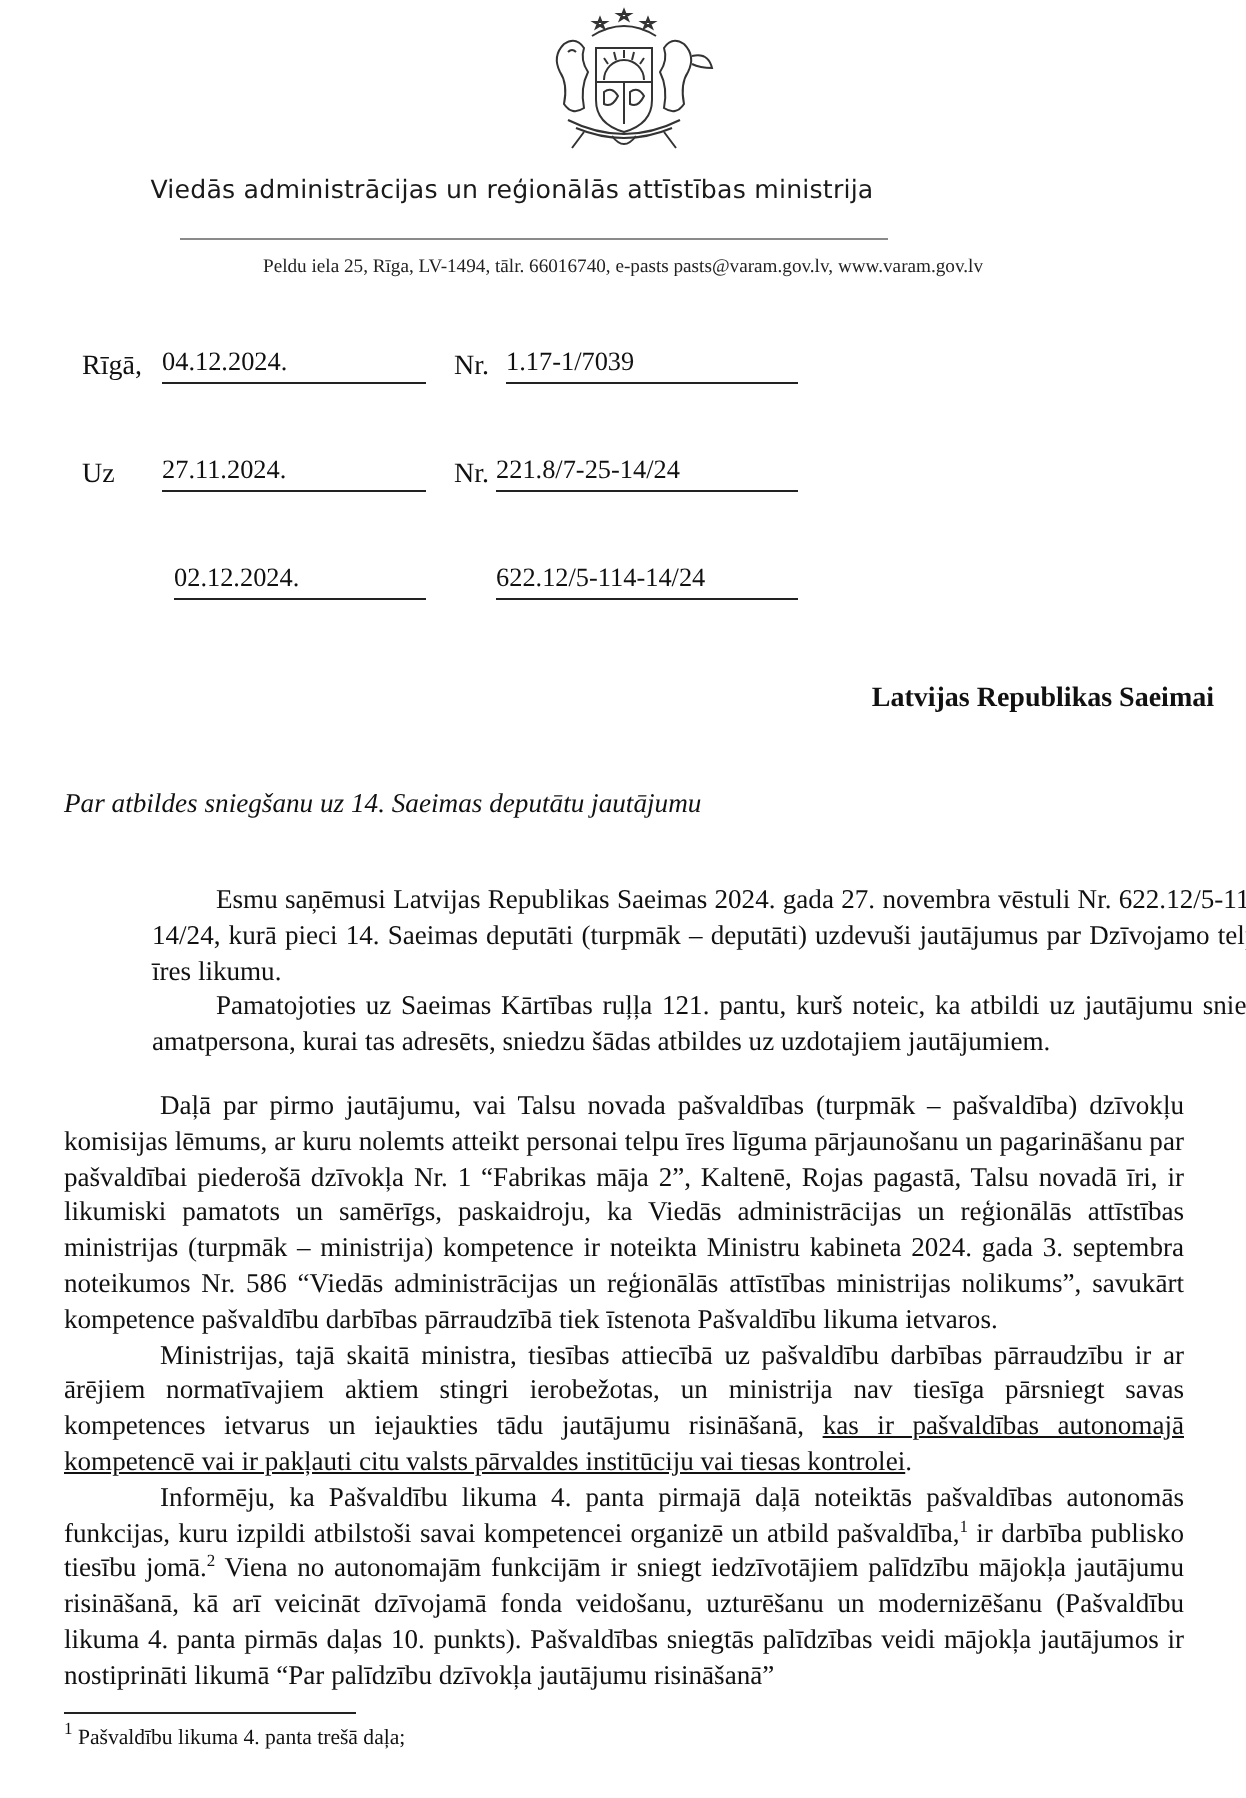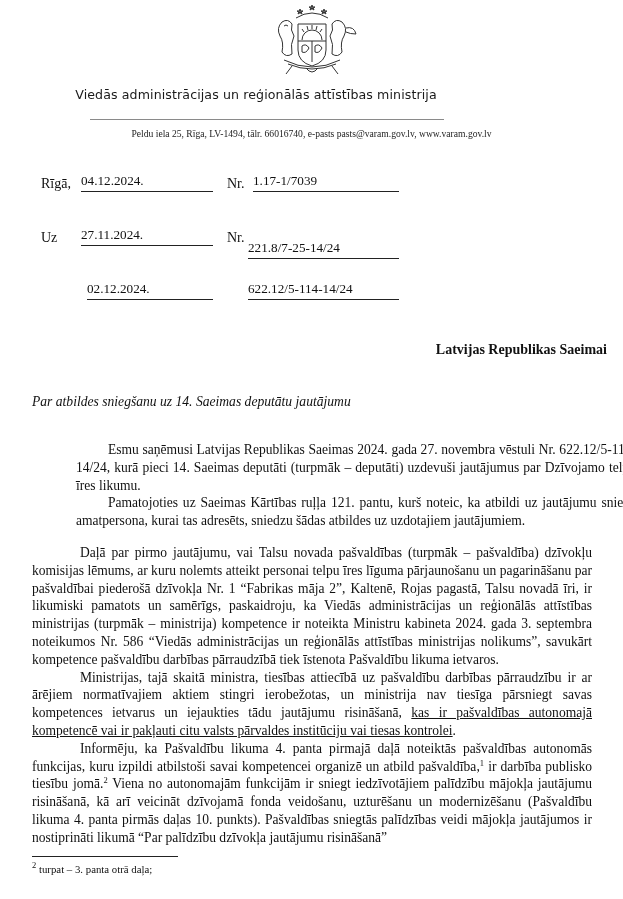--- a/index.html
+++ b/index.html
@@ -73,35 +73,35 @@
 <div class="contact">Peldu iela 25, Rīga, LV-1494, tālr. 66016740, e-pasts pasts@varam.gov.lv, www.varam.gov.lv</div>
 
 <div class="lbl" style="left:41px; top:176px;">Rīgā,</div>
 <div class="fld" style="left:81px; top:174px; width:132px;">04.12.2024.</div>
 <div class="lbl" style="left:227px; top:176px;">Nr.</div>
 <div class="fld" style="left:253px; top:174px; width:146px;">1.17-1/7039</div>
 
 <div class="lbl" style="left:41px; top:230px;">Uz</div>
 <div class="fld" style="left:81px; top:228px; width:132px;">27.11.2024.</div>
 <div class="lbl" style="left:227px; top:230px;">Nr.</div>
-<div class="fld" style="left:248px; top:228px; width:151px;margin-top:13px;">221.8/7-25-14/24</div>
+<div class="fld" style="left:248px; top:228px; width:151px;">221.8/7-25-14/24</div>
 
 <div class="fld" style="left:87px; top:282px; width:126px;">02.12.2024.</div>
 <div class="fld" style="left:248px; top:282px; width:151px;">622.12/5-114-14/24</div>
 
 <div class="recipient">Latvijas Republikas Saeimai</div>
 <div class="subject">Par atbildes sniegšanu uz 14. Saeimas deputātu jautājumu</div>
 
 <div class="body-text" style="top:441px;margin-left:44px;">
   <p>Esmu saņēmusi Latvijas Republikas Saeimas 2024. gada 27. novembra vēstuli Nr. 622.12/5-113-14/24, kurā pieci 14. Saeimas deputāti (turpmāk – deputāti) uzdevuši jautājumus par Dzīvojamo telpu īres likumu.</p>
   <p>Pamatojoties uz Saeimas Kārtības ruļļa 121. pantu, kurš noteic, ka atbildi uz jautājumu sniedz amatpersona, kurai tas adresēts, sniedzu šādas atbildes uz uzdotajiem jautājumiem.</p>
 </div>
 
 <div class="body-text" style="top:544px;">
   <p class="wide-indent">Daļā par pirmo jautājumu, vai Talsu novada pašvaldības (turpmāk – pašvaldība) dzīvokļu komisijas lēmums, ar kuru nolemts atteikt personai telpu īres līguma pārjaunošanu un pagarināšanu par pašvaldībai piederošā dzīvokļa Nr. 1 “Fabrikas māja 2”, Kaltenē, Rojas pagastā, Talsu novadā īri, ir likumiski pamatots un samērīgs, paskaidroju, ka Viedās administrācijas un reģionālās attīstības ministrijas (turpmāk – ministrija) kompetence ir noteikta Ministru kabineta 2024. gada 3. septembra noteikumos Nr. 586 “Viedās administrācijas un reģionālās attīstības ministrijas nolikums”, savukārt kompetence pašvaldību darbības pārraudzībā tiek īstenota Pašvaldību likuma ietvaros.</p>
   <p class="wide-indent"><span>Ministrijas, tajā skaitā ministra, tiesības attiecībā uz pašvaldību darbības pārraudzību ir ar ārējiem normatīvajiem aktiem stingri ierobežotas, un ministrija nav tiesīga pārsniegt savas kompetences ietvarus un iejaukties tādu jautājumu risināšanā, </span><span class="u">kas ir pašvaldības autonomajā kompetencē vai ir pakļauti citu valsts pārvaldes institūciju vai tiesas kontrolei</span><span>.</span></p>
   <p class="wide-indent"><span>Informēju, ka Pašvaldību likuma 4. panta pirmajā daļā noteiktās pašvaldības autonomās funkcijas, kuru izpildi atbilstoši savai kompetencei organizē un atbild pašvaldība,</span><sup>1</sup><span> ir darbība publisko tiesību jomā.</span><sup>2</sup><span> Viena no autonomajām funkcijām ir sniegt iedzīvotājiem palīdzību mājokļa jautājumu risināšanā, kā arī veicināt dzīvojamā fonda veidošanu, uzturēšanu un modernizēšanu (Pašvaldību likuma 4. panta pirmās daļas 10. punkts). Pašvaldības sniegtās palīdzības veidi mājokļa jautājumos ir nostiprināti likumā “Par palīdzību dzīvokļa jautājumu risināšanā”</span></p>
 </div>
 
 <div class="fn-rule"></div>
 <div class="footnotes">
-  <div><sup>2</sup><span> turpat – 3. panta otrā daļa;</span></div>
+  <div><sup>1</sup><span> Pašvaldību likuma 4. panta trešā daļa;</span></div>
 </div>
 
 </body></html>

